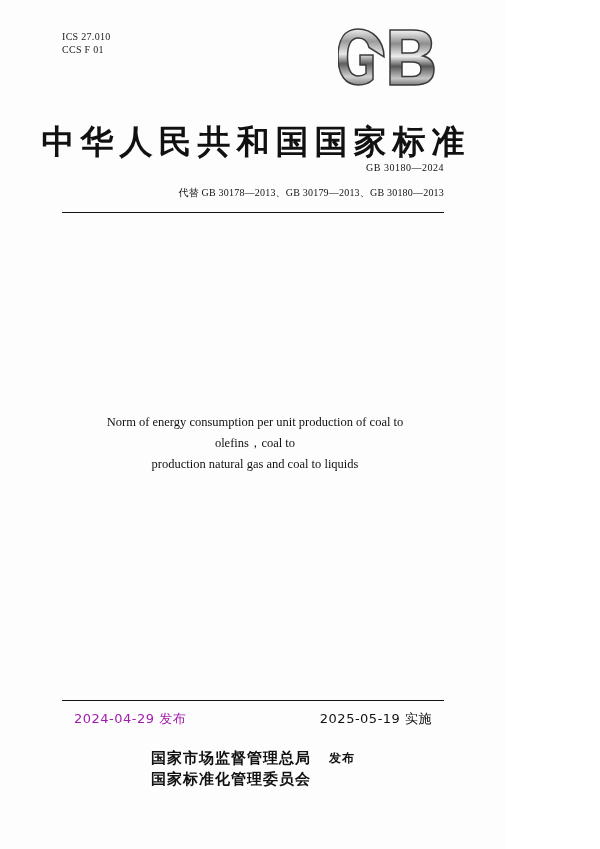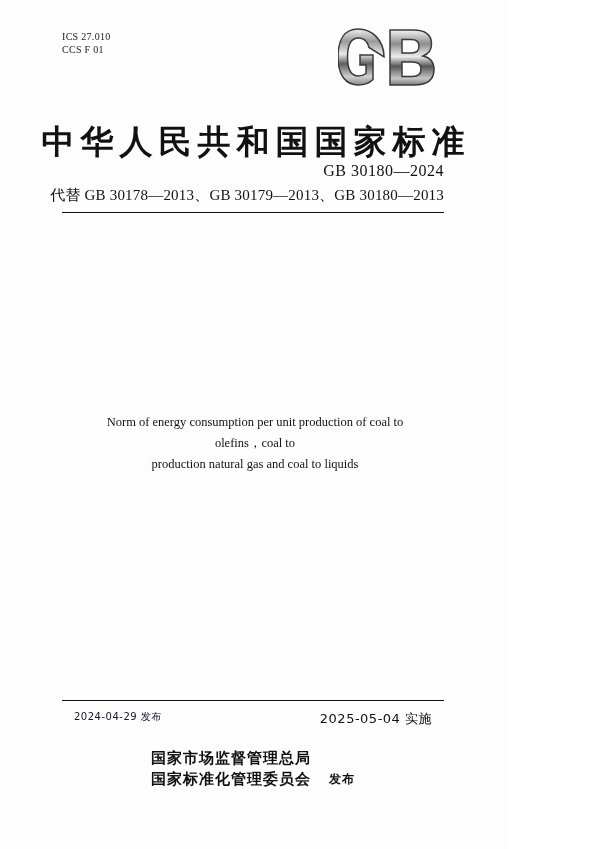--- a/index.html
+++ b/index.html
@@ -60,30 +60,30 @@
     text-indent: 6px;
     margin-top: 16px;
   }
 
   
   .std-no {
     position: absolute;
     top: 162px;
     right: 62px;
     font-family: "Liberation Serif", serif;
-    font-size: 16px;
+    font-size: 10px;
     color: #111;
     letter-spacing: 0.5px;
   }
   .replaces {
     position: absolute;
     top: 186px;
     right: 62px;
     font-family: "Liberation Serif", serif;
-    font-size: 15px;
+    font-size: 10px;
     color: #111;
     letter-spacing: 0.2px;
   }
 
   
   .rule {
     position: absolute;
     left: 62px;
     right: 62px;
     border-top: 1.6px solid #111;
@@ -116,22 +116,22 @@
     line-height: 21px;
     color: #111;
   }
 
   
   .issue-date {
     position: absolute;
     top: 710px;
     left: 74px;
     font-family: "DejaVu Sans", sans-serif;
-    font-size: 10px;
-    color: #0f172a;
+    font-size: 13px;
+    color: #a21caf;
     letter-spacing: 0.5px;
   }
   .effective-date {
     position: absolute;
     top: 710px;
     right: 74px;
     font-family: "DejaVu Sans", sans-serif;
     font-size: 13px;
     color: #111;
     letter-spacing: 0.5px;
@@ -156,21 +156,21 @@
     text-align: left;
   }
   .publisher .pub-action {
     font-weight: bold;
     font-size: 12px;
     letter-spacing: 1px;
     margin-left: 8px;
   }
   .pub-row {
     display: flex;
-    align-items: flex-end;
+    align-items: flex-start;
     justify-content: center;
     gap: 10px;
   }
 </style>
 </head>
 <body>
 
 <div class="page">
 
   <div class="header-zone">
@@ -216,21 +216,21 @@
 
 
   <div class="en-title">
     <div>Norm of energy consumption per unit production of coal to olefins，coal to</div>
     <div>production natural gas and coal to liquids</div>
   </div>
 
   <div class="rule bottom"></div>
 
   <div class="issue-date">2024-04-29 发布</div>
-  <div class="effective-date">2025-05-04 实施</div>
+  <div class="effective-date">2025-05-19 实施</div>
 
   <div class="publisher">
     <div class="pub-row">
       <span class="pub-lines">
         <div>国家市场监督管理总局</div>
         <div>国家标准化管理委员会</div>
       </span>
       <span class="pub-action">发布</span>
     </div>
   </div>

